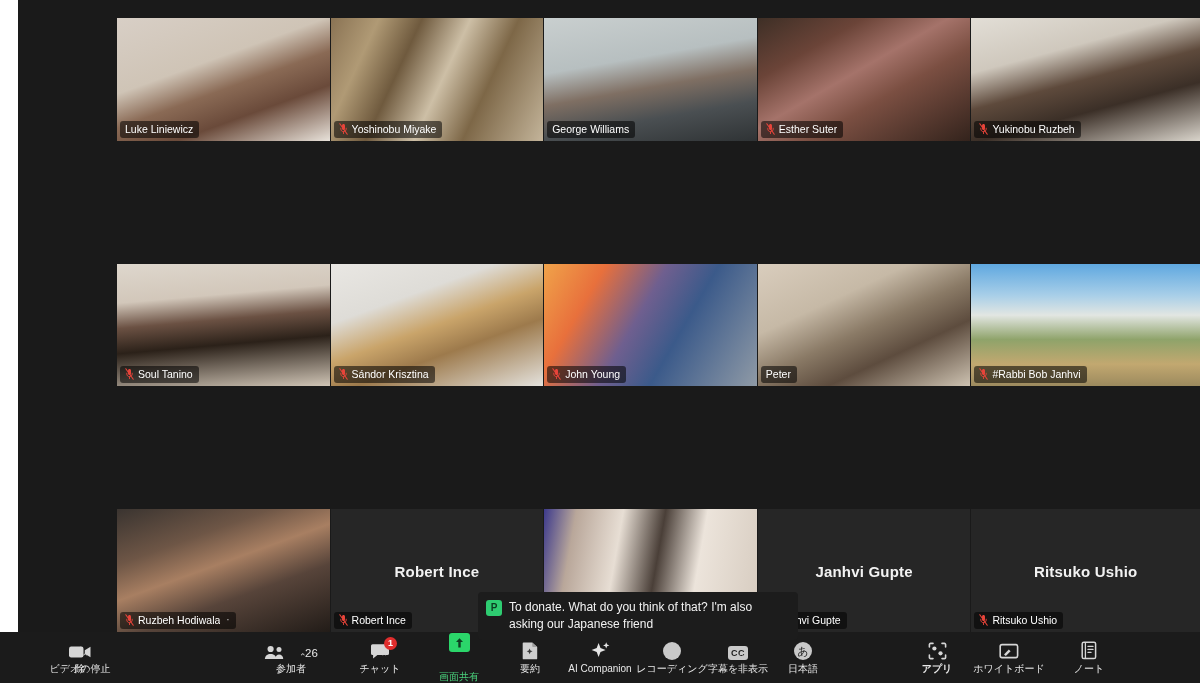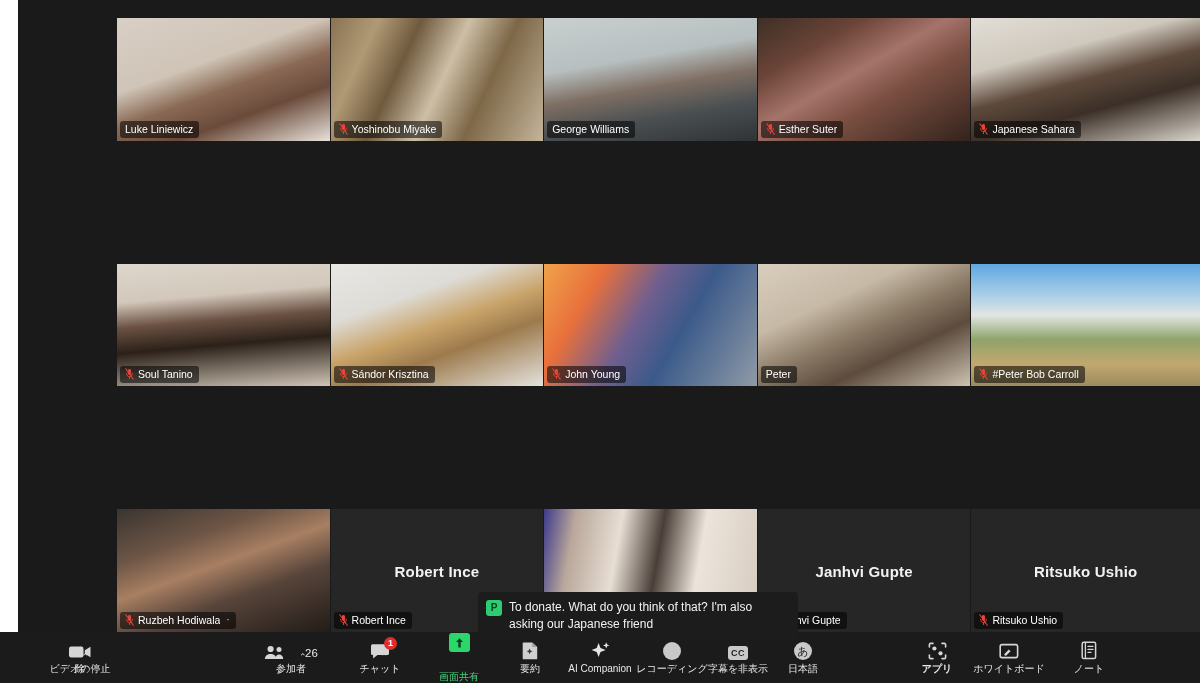--- a/index.html
+++ b/index.html
@@ -152,21 +152,21 @@
           </div>
           <div class="tile c4">
             <div class="vid" style="background: linear-gradient(165deg, rgb(226, 222, 214) 0%, rgb(207, 200, 189) 30%, rgb(94, 74, 60) 50%, rgb(59, 47, 39) 68%, rgb(217, 212, 203) 100%);"></div>
             <div class="plate">
               <svg class="micoff" viewBox="0 0 12 16">
                 <path d="M6 1.2c-1.1 0-2 .9-2 2v4.2c0 1.1.9 2 2 2s2-.9 2-2V3.2c0-1.1-.9-2-2-2z" fill="#e8443a"></path>
                 <path d="M2.4 6.9v1.1c0 2 1.6 3.6 3.6 3.6s3.6-1.6 3.6-3.6V6.9" stroke="#e8443a" stroke-width="1.2" fill="none" stroke-linecap="round"></path>
                 <path d="M6 11.6v2.6" stroke="#e8443a" stroke-width="1.2" stroke-linecap="round"></path>
                 <path d="M1.1 1.0 L11.0 15.0" stroke="#e8443a" stroke-width="1.5" stroke-linecap="round"></path>
               </svg>
-              <span class="nm">Japanese Sahara</span>
+              <span class="nm">Yukinobu Ruzbeh</span>
             </div>
           </div>
         </div>
         <div class="row" style="top: 122.8px;">
           <div class="tile c0">
             <div class="vid" style="background: linear-gradient(175deg, rgb(222, 215, 205) 0%, rgb(210, 199, 186) 28%, rgb(107, 81, 67) 46%, rgb(43, 33, 25) 64%, rgb(207, 196, 181) 100%);"></div>
             <div class="plate">
               <svg class="micoff" viewBox="0 0 12 16">
                 <path d="M6 1.2c-1.1 0-2 .9-2 2v4.2c0 1.1.9 2 2 2s2-.9 2-2V3.2c0-1.1-.9-2-2-2z" fill="#e8443a"></path>
                 <path d="M2.4 6.9v1.1c0 2 1.6 3.6 3.6 3.6s3.6-1.6 3.6-3.6V6.9" stroke="#e8443a" stroke-width="1.2" fill="none" stroke-linecap="round"></path>
@@ -208,21 +208,21 @@
           </div>
           <div class="tile c4">
             <div class="vid" style="background: linear-gradient(rgb(95, 168, 224) 0%, rgb(169, 207, 232) 26%, rgb(226, 230, 226) 42%, rgb(143, 163, 106) 62%, rgb(194, 168, 112) 82%, rgb(156, 138, 94) 100%);"></div>
             <div class="plate">
               <svg class="micoff" viewBox="0 0 12 16">
                 <path d="M6 1.2c-1.1 0-2 .9-2 2v4.2c0 1.1.9 2 2 2s2-.9 2-2V3.2c0-1.1-.9-2-2-2z" fill="#e8443a"></path>
                 <path d="M2.4 6.9v1.1c0 2 1.6 3.6 3.6 3.6s3.6-1.6 3.6-3.6V6.9" stroke="#e8443a" stroke-width="1.2" fill="none" stroke-linecap="round"></path>
                 <path d="M6 11.6v2.6" stroke="#e8443a" stroke-width="1.2" stroke-linecap="round"></path>
                 <path d="M1.1 1.0 L11.0 15.0" stroke="#e8443a" stroke-width="1.5" stroke-linecap="round"></path>
               </svg>
-              <span class="nm">#Peter Bob Carroll</span>
+              <span class="nm">#Rabbi Bob Janhvi</span>
             </div>
           </div>
         </div>
         <div class="row" style="top: 245.6px;">
           <div class="tile c0">
             <div class="vid" style="background: linear-gradient(160deg, rgb(58, 52, 48) 0%, rgb(110, 86, 70) 28%, rgb(168, 127, 98) 46%, rgb(87, 68, 58) 66%, rgb(34, 28, 24) 100%);"></div>
             <div class="plate">
               <svg class="micoff" viewBox="0 0 12 16">
                 <path d="M6 1.2c-1.1 0-2 .9-2 2v4.2c0 1.1.9 2 2 2s2-.9 2-2V3.2c0-1.1-.9-2-2-2z" fill="#e8443a"></path>
                 <path d="M2.4 6.9v1.1c0 2 1.6 3.6 3.6 3.6s3.6-1.6 3.6-3.6V6.9" stroke="#e8443a" stroke-width="1.2" fill="none" stroke-linecap="round"></path>

